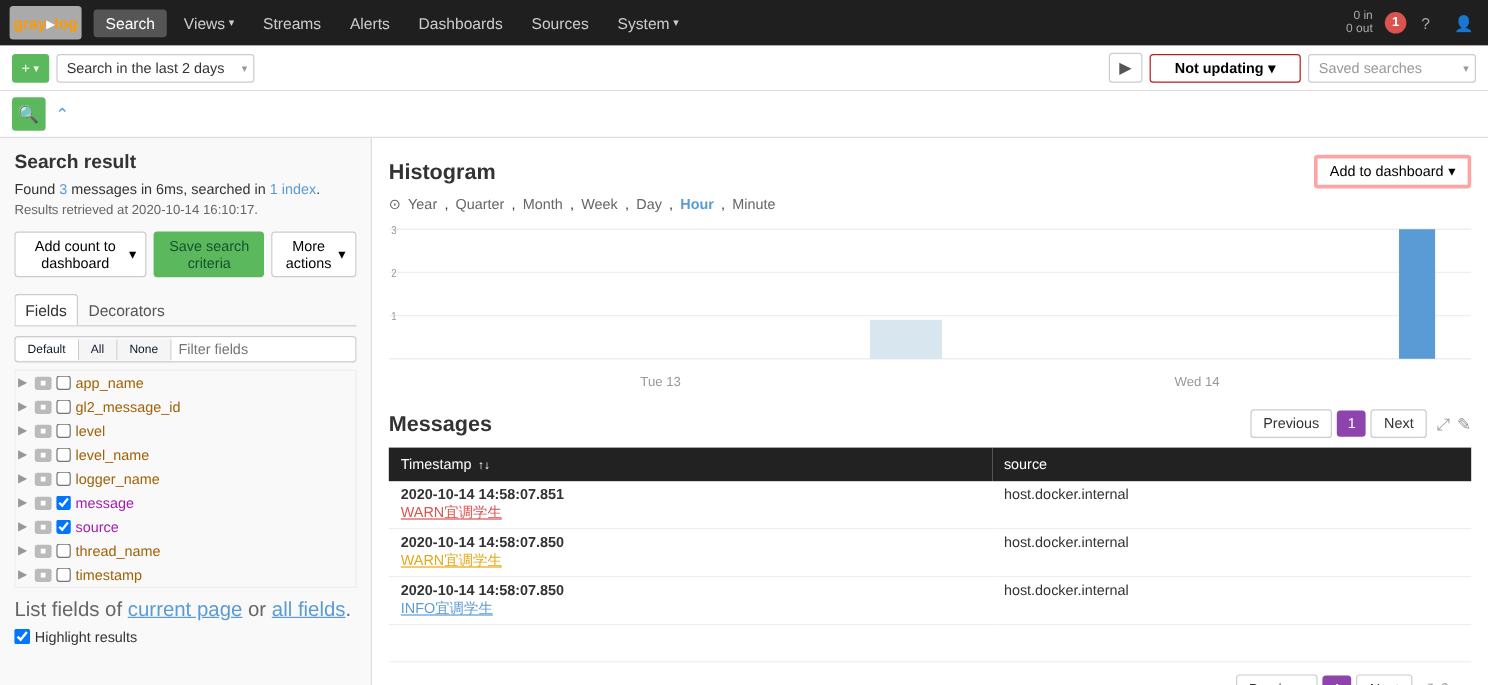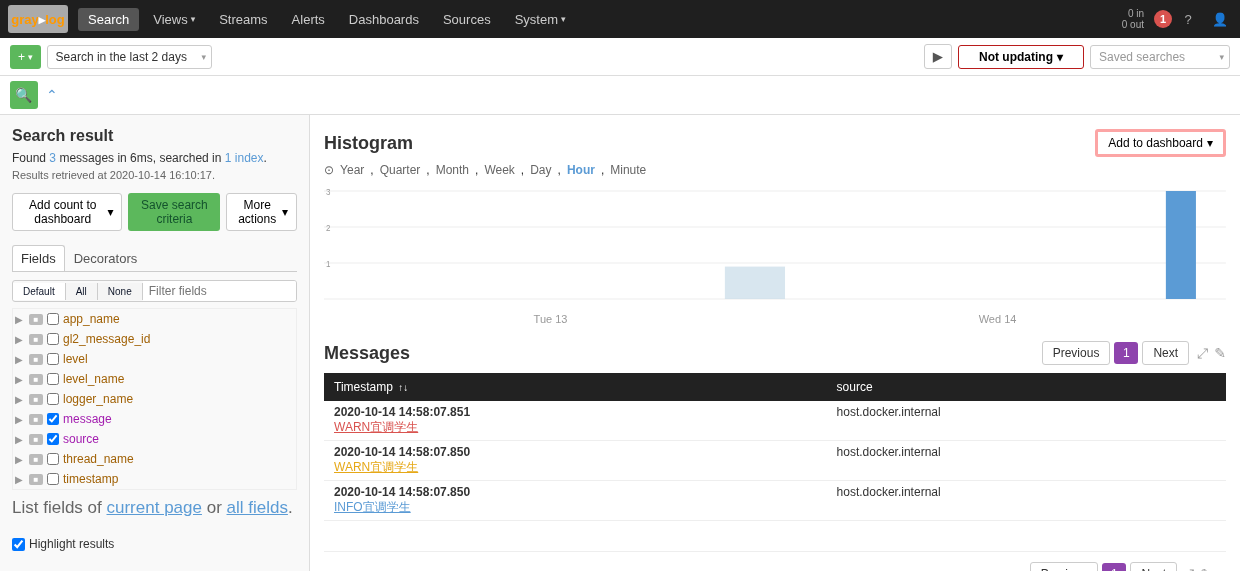--- a/index.html
+++ b/index.html
@@ -232,21 +232,21 @@
       min-width: 14px;
       text-align: center;
     }
     .field-checkbox { width: 12px; height: 12px; }
     .field-name { color: #a16207; }
     .field-name.checked { color: #a21caf; }
 
     .field-scroll { max-height: 200px; overflow-y: auto; border: 1px solid #eee; }
     .field-footer { font-size: 17px; color: #666; margin-top: 8px; }
     .field-footer a { color: #5b9bd5; }
-    .highlight-cb { display: flex; align-items: flex-end; gap: 4px; margin-top: 19px; font-size: 12px; }
+    .highlight-cb { display: flex; align-items: flex-start; gap: 4px; margin-top: 6px; font-size: 12px; }
 
     
     .content {
       flex: 1;
       padding: 14px;
       overflow-y: auto;
       background: #fff;
     }
 
     

